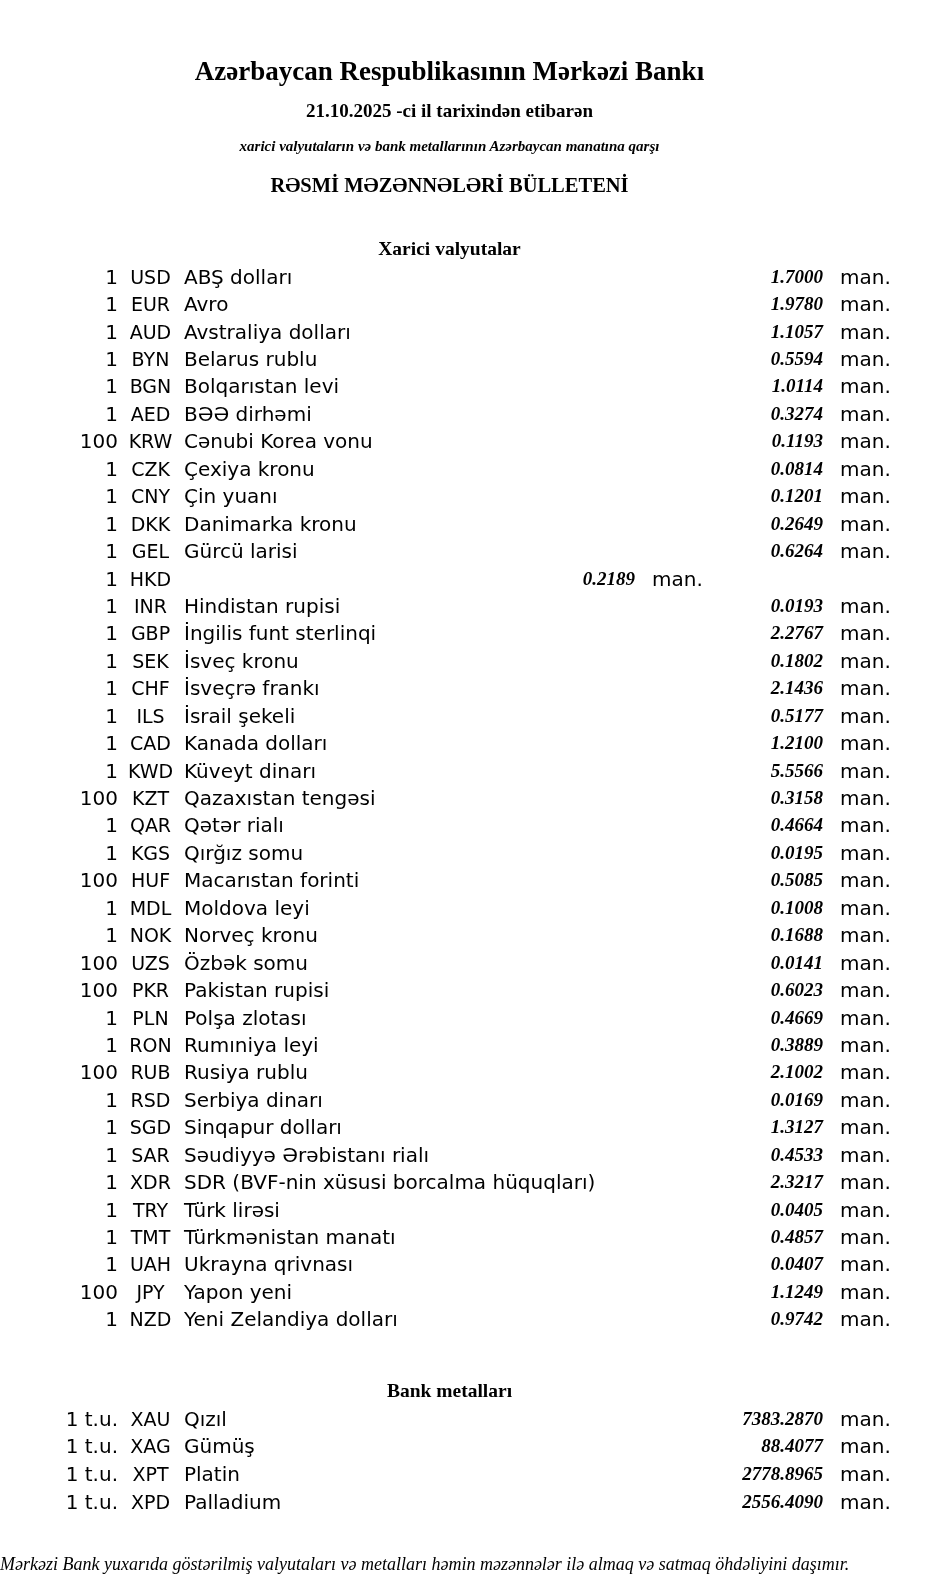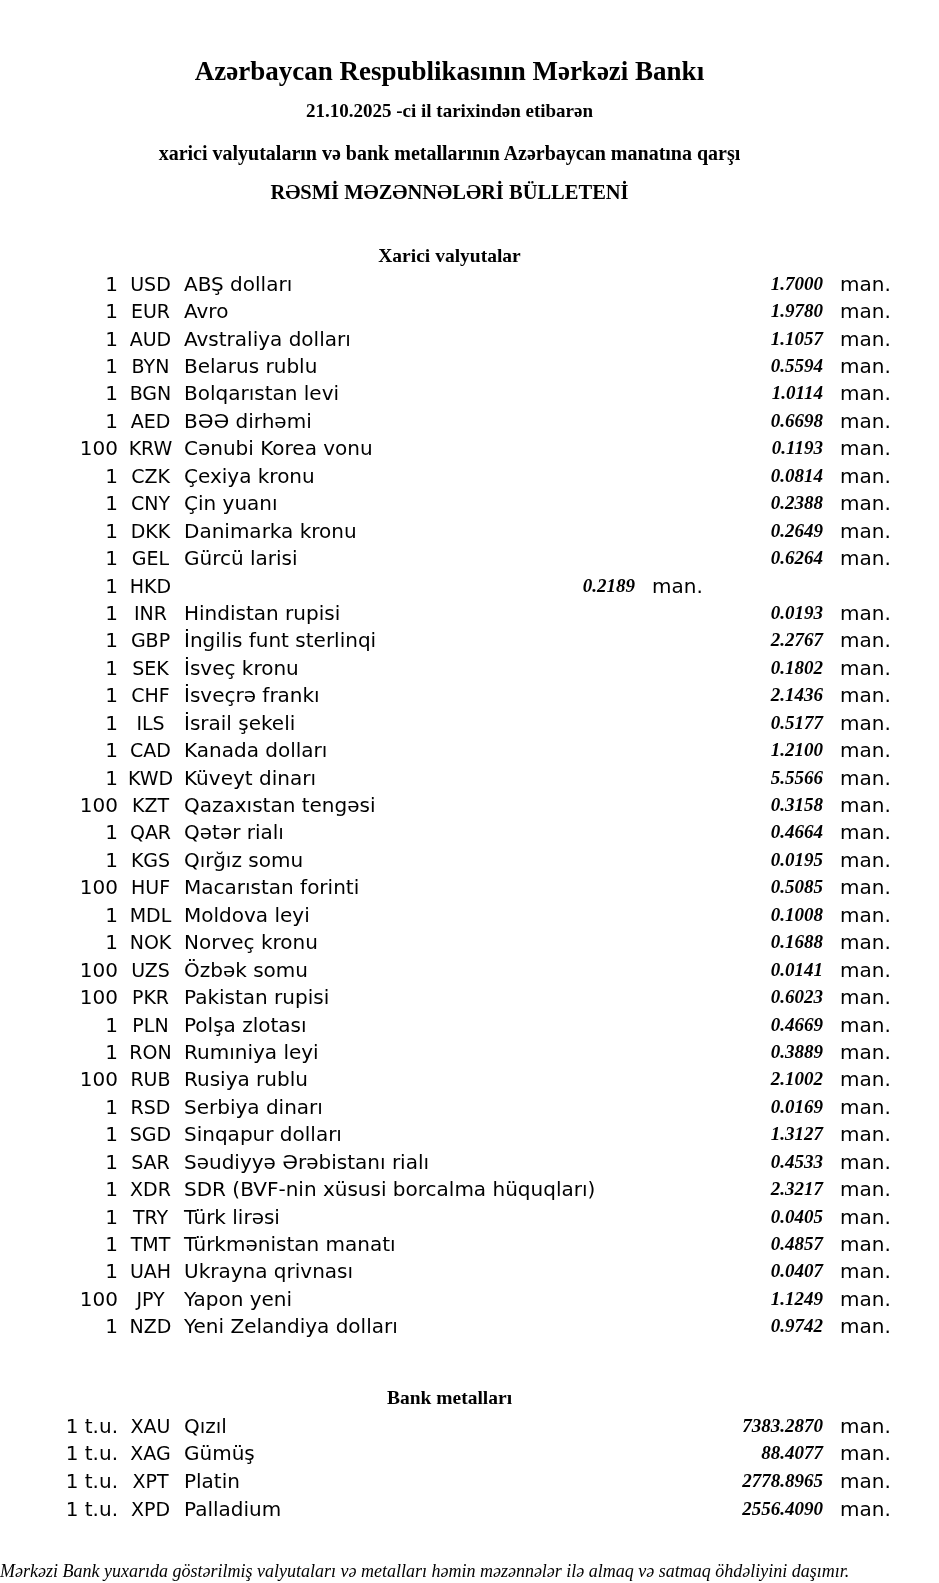--- a/index.html
+++ b/index.html
@@ -30,23 +30,24 @@
     margin-top: 55px;
     font-size: 27px;
     line-height: 32px;
   }
   .date-line {
     margin-top: 12px;
     font-size: 19px;
     line-height: 24px;
   }
   .subject-line {
-    margin-top: 18px;
-    font-size: 20px;
+    margin-top: 11px;
+    font-size: 15px;
     line-height: 25px;
+    font-style: italic;
   }
   .bulletin-title {
     margin-top: 13px;
     font-size: 20.5px;
     line-height: 26px;
   }
   
   .section-title {
     text-align: center;
     font-family: Liberation Serif, serif;
@@ -150,42 +151,42 @@
           <span class="cell qty">1</span>
           <span class="cell code">BGN</span>
           <span class="cell cur-name">Bolqarıstan levi</span>
           <span class="cell rate">1.0114</span>
           <span class="cell unit">man.</span>
         </div>
         <div class="rate-row">
           <span class="cell qty">1</span>
           <span class="cell code">AED</span>
           <span class="cell cur-name">BƏƏ dirhəmi</span>
-          <span class="cell rate">0.6698</span>
+          <span class="cell rate">0.3274</span>
           <span class="cell unit">man.</span>
         </div>
         <div class="rate-row">
           <span class="cell qty">100</span>
           <span class="cell code">KRW</span>
           <span class="cell cur-name">Cənubi Korea vonu</span>
           <span class="cell rate">0.1193</span>
           <span class="cell unit">man.</span>
         </div>
         <div class="rate-row">
           <span class="cell qty">1</span>
           <span class="cell code">CZK</span>
           <span class="cell cur-name">Çexiya kronu</span>
           <span class="cell rate">0.0814</span>
           <span class="cell unit">man.</span>
         </div>
         <div class="rate-row">
           <span class="cell qty">1</span>
           <span class="cell code">CNY</span>
           <span class="cell cur-name">Çin yuanı</span>
-          <span class="cell rate">0.2388</span>
+          <span class="cell rate">0.1201</span>
           <span class="cell unit">man.</span>
         </div>
         <div class="rate-row">
           <span class="cell qty">1</span>
           <span class="cell code">DKK</span>
           <span class="cell cur-name">Danimarka kronu</span>
           <span class="cell rate">0.2649</span>
           <span class="cell unit">man.</span>
         </div>
         <div class="rate-row">

